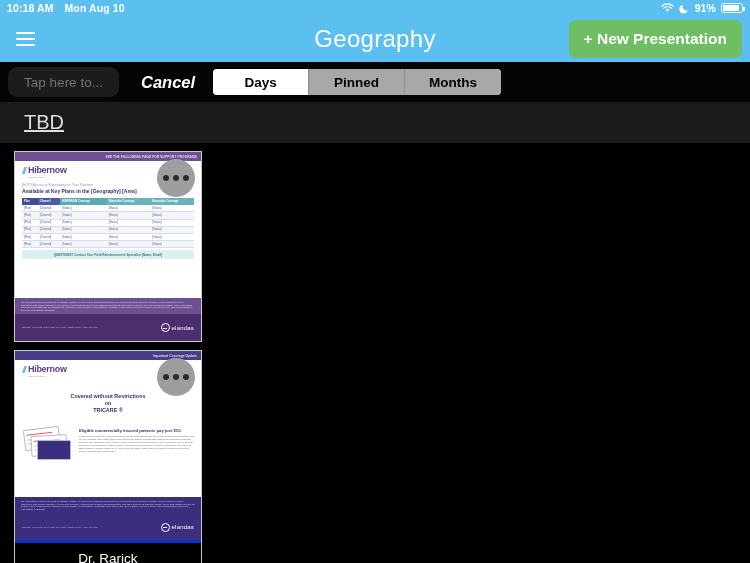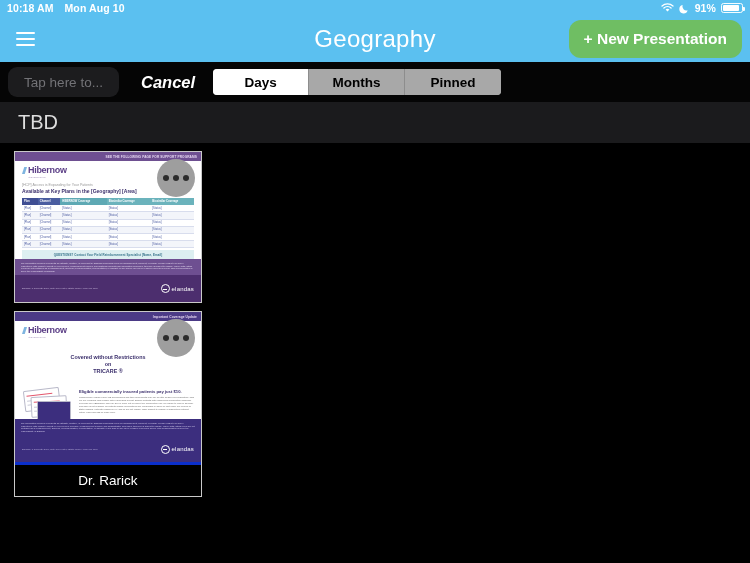--- a/index.html
+++ b/index.html
@@ -56,21 +56,21 @@
   .hamburger i { display: block; width: 19px; height: 2px; background: #fff; border-radius: 1px; }
   .nav-title {
     position: absolute; left: 0; right: 0; top: 0; bottom: 0;
     display: flex; align-items: center; justify-content: center;
     color: #fff; font-size: 24px; font-weight: 400;
     letter-spacing: .3px; pointer-events: none;
   }
   .new-pres-btn {
     margin-left: auto; z-index: 2;
     background: #6FBE63; color: #fff;
-    border: none; border-radius: 12px;
+    border: none; border-radius: 7px;
     padding: 10px 15px;
     font-size: 15.5px; font-weight: bold;
     font-family: "Liberation Sans", sans-serif;
     cursor: pointer; white-space: nowrap;
   }
 
   
   .toolbar {
     height: 40px; width: 100%;
     background: #050505;
@@ -105,38 +105,38 @@
     border-right: 1px solid #8d8d8d;
   }
   .seg:last-child { border-right: none; }
   .seg.active { background: #FFFFFF; }
 
   
   .content { width: 100%; height: 461px; background: #000; overflow: hidden; }
   .section-header {
     background: #1B1B1D;
     height: 41px; display: flex; align-items: center;
-    padding: 0 18px;
-    color: #DEDEDE; font-size: 20px; font-weight: 400;
+    padding: 0 24px;
+    color: #DEDEDE; font-size: 20px; font-weight: 400; text-decoration: underline;
   }
   .card-row { padding: 8px 0 0 14px; display: flex; gap: 14px; }
 
   .card {
     width: 188px;
     border: 1px solid #C9C9C9;
     background: #000;
     position: relative;
     cursor: pointer;
     flex: none;
   }
   .card.selected { border-color: #C9C9C9; }
   .sel-bar { height: 3px; background: #0B2FCB; width: 100%; }
 
   .thumb {
-    width: 100%; height: 150px;
+    width: 100%; height: 189px;
     background: #8b5cf6;
     position: relative; overflow: hidden;
   }
   .card-label {
     height: 31px; background: #000;
     display: flex; align-items: center; justify-content: center;
     color: #fff; font-size: 13.5px;
   }
   .more-btn {
     position: absolute; top: 7px; right: 6px;
@@ -267,22 +267,22 @@
     </div>
   <div class="nav-title">Geography</div>
   <button class="new-pres-btn">+ New Presentation</button>
 </div>
 
 <div class="toolbar">
   <div class="search-field">Tap here to...</div>
   <button class="cancel-btn">Cancel</button>
   <div class="segmented">
     <div class="seg active">Days</div>
+    <div class="seg">Pinned</div>
     <div class="seg">Months</div>
-    <div class="seg">Pinned</div>
   </div>
 </div>
 
 <div class="content">
 
   <div class="section-header">TBD</div>
   <div class="card-row">
     <div class="card">
       <div class="thumb">
         <div class="slide">

